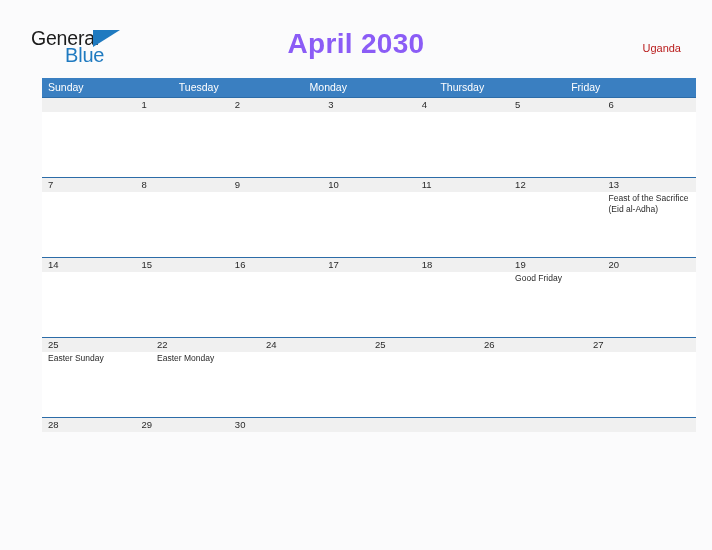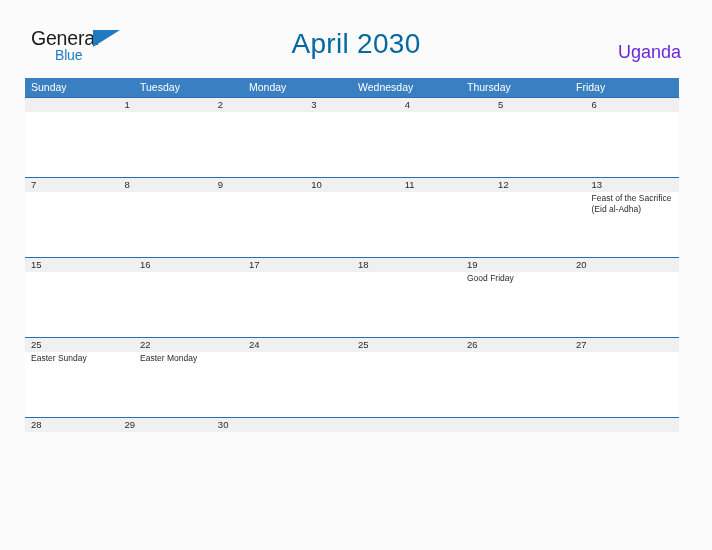--- a/index.html
+++ b/index.html
@@ -38,62 +38,62 @@
     height: 40px;
   }
   .logo-general {
     font-size: 19.5px;
     color: #1b1b1b;
     letter-spacing: -0.2px;
     line-height: 20px;
     font-family: "Liberation Sans", sans-serif;
   }
   .logo-blue {
-    font-size: 14px;
+    font-size: 20px;
     color: #1f7ac0;
     letter-spacing: -0.2px;
     line-height: 19px;
-    margin-left: 24px;
+    margin-left: 34px;
     display: block;
     margin-top: -3px;
   }
   .logo-tri {
     position: absolute;
     left: 62px;
     top: 2px;
     width: 0;
     height: 0;
     border-left: 27px solid #1f7ac0;
     border-bottom: 17px solid transparent;
   }
 
   .title {
     position: absolute;
     left: 0;
     right: 0;
     top: 28px;
     text-align: center;
     font-size: 28px;
-    font-weight: normal;
-    color: #0369a1;
+    font-weight: bold;
+    color: #8b5cf6;
     letter-spacing: 0.3px;
   }
 
   .country {
     position: absolute;
     right: 31px;
     top: 42px;
-    font-size: 18px;
-    color: #6d28d9;
+    font-size: 11px;
+    color: #b91c1c;
   }
 
   
   .calendar {
     position: absolute;
-    left: 25px;
+    left: 42px;
     top: 78px;
     width: 654px;
     background: #fca5a5;
   }
 
   .dow-row {
     display: flex;
     background: #3a7fc1;
     height: 19px;
   }
@@ -167,21 +167,20 @@
 
     <div class="country">Uganda</div>
 
   </div>
 
   <div class="calendar">
     <div class="dow-row">
         <div class="dow-cell">Sunday</div>
         <div class="dow-cell">Tuesday</div>
         <div class="dow-cell">Monday</div>
-        <div class="dow-cell">Wednesday</div>
         <div class="dow-cell">Thursday</div>
         <div class="dow-cell">Friday</div>
       </div>
     <div id="weeks-container">
         <div class="week-row">
           <div class="day-cell">
             <div class="day-num"></div>
             <div class="day-events"></div>
           </div>
           <div class="day-cell">
@@ -236,20 +235,24 @@
           </div>
           <div class="day-cell">
             <div class="day-num">13</div>
             <div class="day-events">
               <div class="event">Feast of the Sacrifice (Eid al-Adha)</div>
             </div>
           </div>
         </div>
         <div class="week-row">
           <div class="day-cell">
+            <div class="day-num">14</div>
+            <div class="day-events"></div>
+          </div>
+          <div class="day-cell">
             <div class="day-num">15</div>
             <div class="day-events"></div>
           </div>
           <div class="day-cell">
             <div class="day-num">16</div>
             <div class="day-events"></div>
           </div>
           <div class="day-cell">
             <div class="day-num">17</div>
             <div class="day-events"></div>

